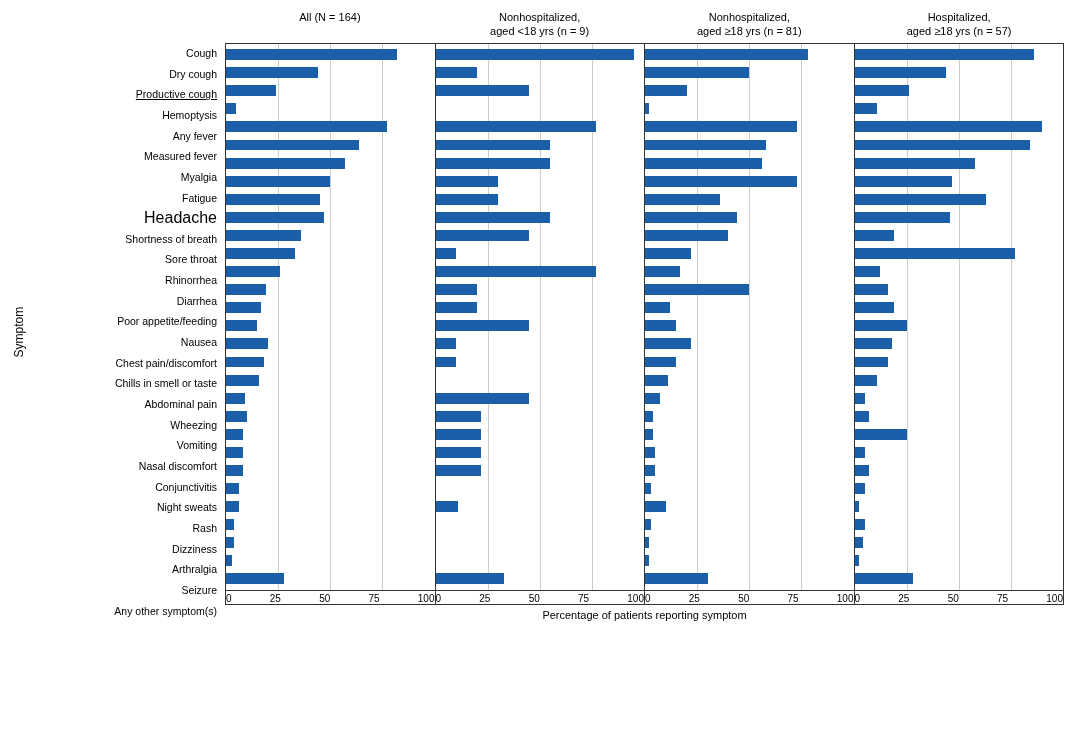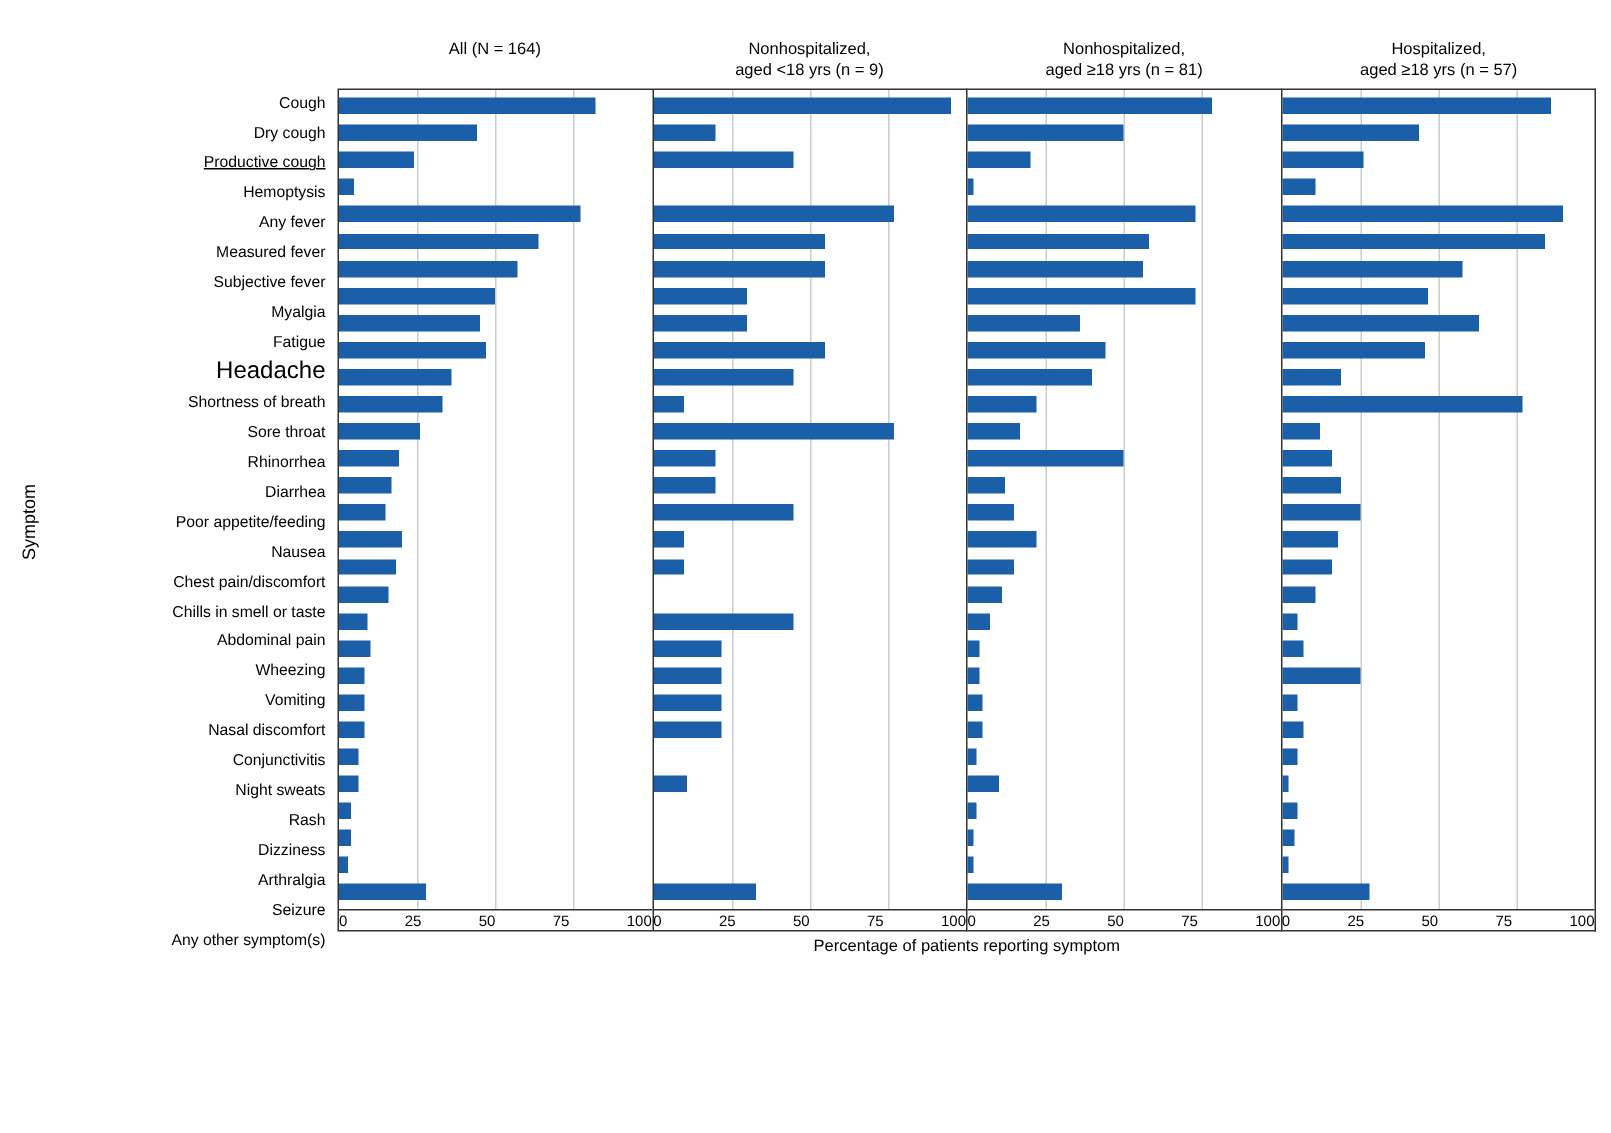--- a/index.html
+++ b/index.html
@@ -10,21 +10,20 @@
       width: 1074px;
       height: 755px;
       overflow: hidden;
     }
     .chart-container {
       display: flex;
       flex-direction: column;
       width: 1074px;
       height: 661px;
       padding: 10px 10px 40px 10px;
-      margin-top: 16px;
     }
     .chart-title-row {
       display: flex;
       margin-left: 215px;
       margin-bottom: 4px;
     }
     .chart-body {
       display: flex;
       flex: 1;
     }
@@ -68,21 +67,20 @@
 
     <div class="y-axis-label">Symptom</div>
 
     <div class="y-labels" id="y-labels-container">
         <div style="font-size: 10.5px; text-align: center; display: flex; align-items: center; justify-content: flex-end; flex: 1 1 0%; padding-right: 4px;">Cough</div>
         <div style="font-size: 10.5px; text-align: right; display: flex; align-items: center; justify-content: flex-end; flex: 1 1 0%; padding-right: 4px;">Dry cough</div>
         <div style="font-size: 10.5px; text-align: right; display: flex; align-items: center; justify-content: flex-end; flex: 1 1 0%; padding-right: 4px; text-decoration: underline;">Productive cough</div>
         <div style="font-size: 10.5px; text-align: right; display: flex; align-items: center; justify-content: flex-end; flex: 1 1 0%; padding-right: 4px;">Hemoptysis</div>
         <div style="font-size: 10.5px; text-align: right; display: flex; align-items: center; justify-content: flex-end; flex: 1 1 0%; padding-right: 4px;">Any fever</div>
         <div style="font-size: 10.5px; text-align: right; display: flex; align-items: center; justify-content: flex-end; flex: 1 1 0%; padding-right: 4px;">Measured fever</div>
-        <div style="font-size: 10.5px; text-align: right; display: flex; align-items: center; justify-content: flex-end; flex: 1 1 0%; padding-right: 4px;">Subjective fever</div>
         <div style="font-size: 10.5px; text-align: right; display: flex; align-items: center; justify-content: flex-end; flex: 1 1 0%; padding-right: 4px;">Myalgia</div>
         <div style="font-size: 10.5px; text-align: right; display: flex; align-items: center; justify-content: flex-end; flex: 1 1 0%; padding-right: 4px;">Fatigue</div>
         <div style="font-size: 16px; text-align: right; display: flex; align-items: center; justify-content: flex-end; flex: 1 1 0%; padding-right: 4px;">Headache</div>
         <div style="font-size: 10.5px; text-align: right; display: flex; align-items: center; justify-content: flex-end; flex: 1 1 0%; padding-right: 4px;">Shortness of breath</div>
         <div style="font-size: 10.5px; text-align: right; display: flex; align-items: center; justify-content: flex-end; flex: 1 1 0%; padding-right: 4px;">Sore throat</div>
         <div style="font-size: 10.5px; text-align: right; display: flex; align-items: center; justify-content: flex-end; flex: 1 1 0%; padding-right: 4px;">Rhinorrhea</div>
         <div style="font-size: 10.5px; text-align: right; display: flex; align-items: center; justify-content: flex-end; flex: 1 1 0%; padding-right: 4px;">Diarrhea</div>
         <div style="font-size: 10.5px; text-align: right; display: flex; align-items: center; justify-content: flex-end; flex: 1 1 0%; padding-right: 4px;">Poor appetite/feeding</div>
         <div style="font-size: 10.5px; text-align: right; display: flex; align-items: center; justify-content: flex-end; flex: 1 1 0%; padding-right: 4px;">Nausea</div>
         <div style="font-size: 10.5px; text-align: right; display: flex; align-items: center; justify-content: flex-end; flex: 1 1 0%; padding-right: 4px;">Chest pain/discomfort</div>

